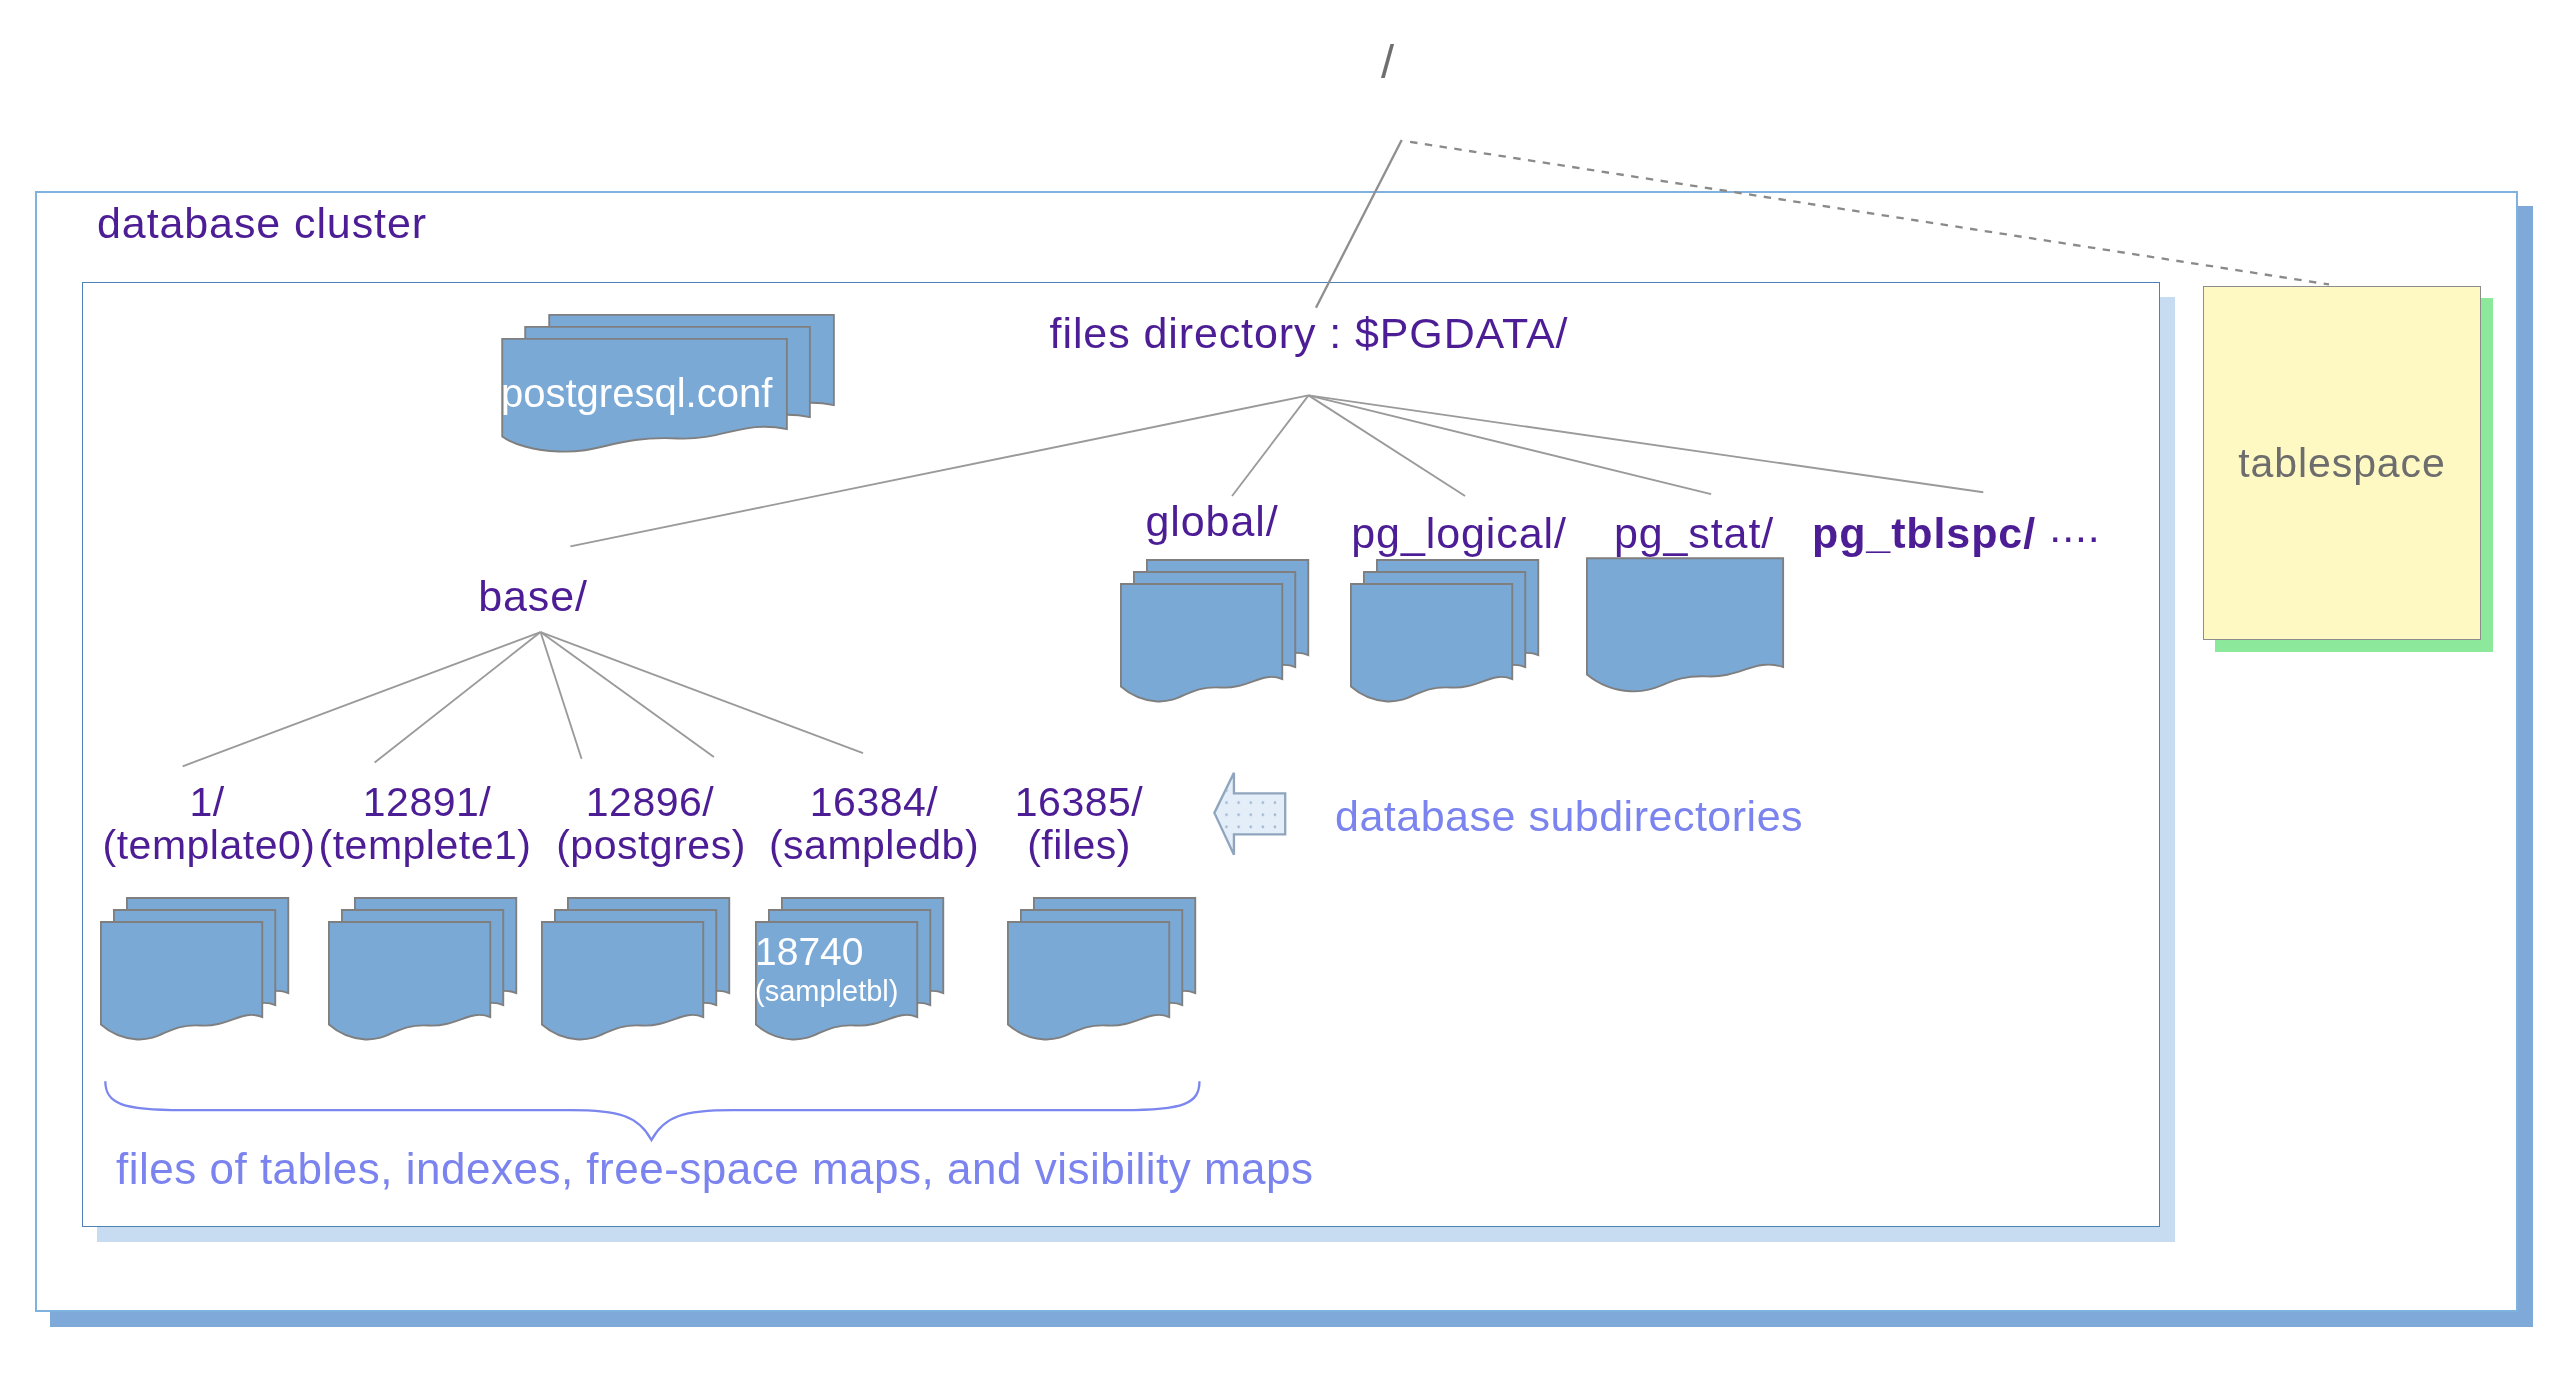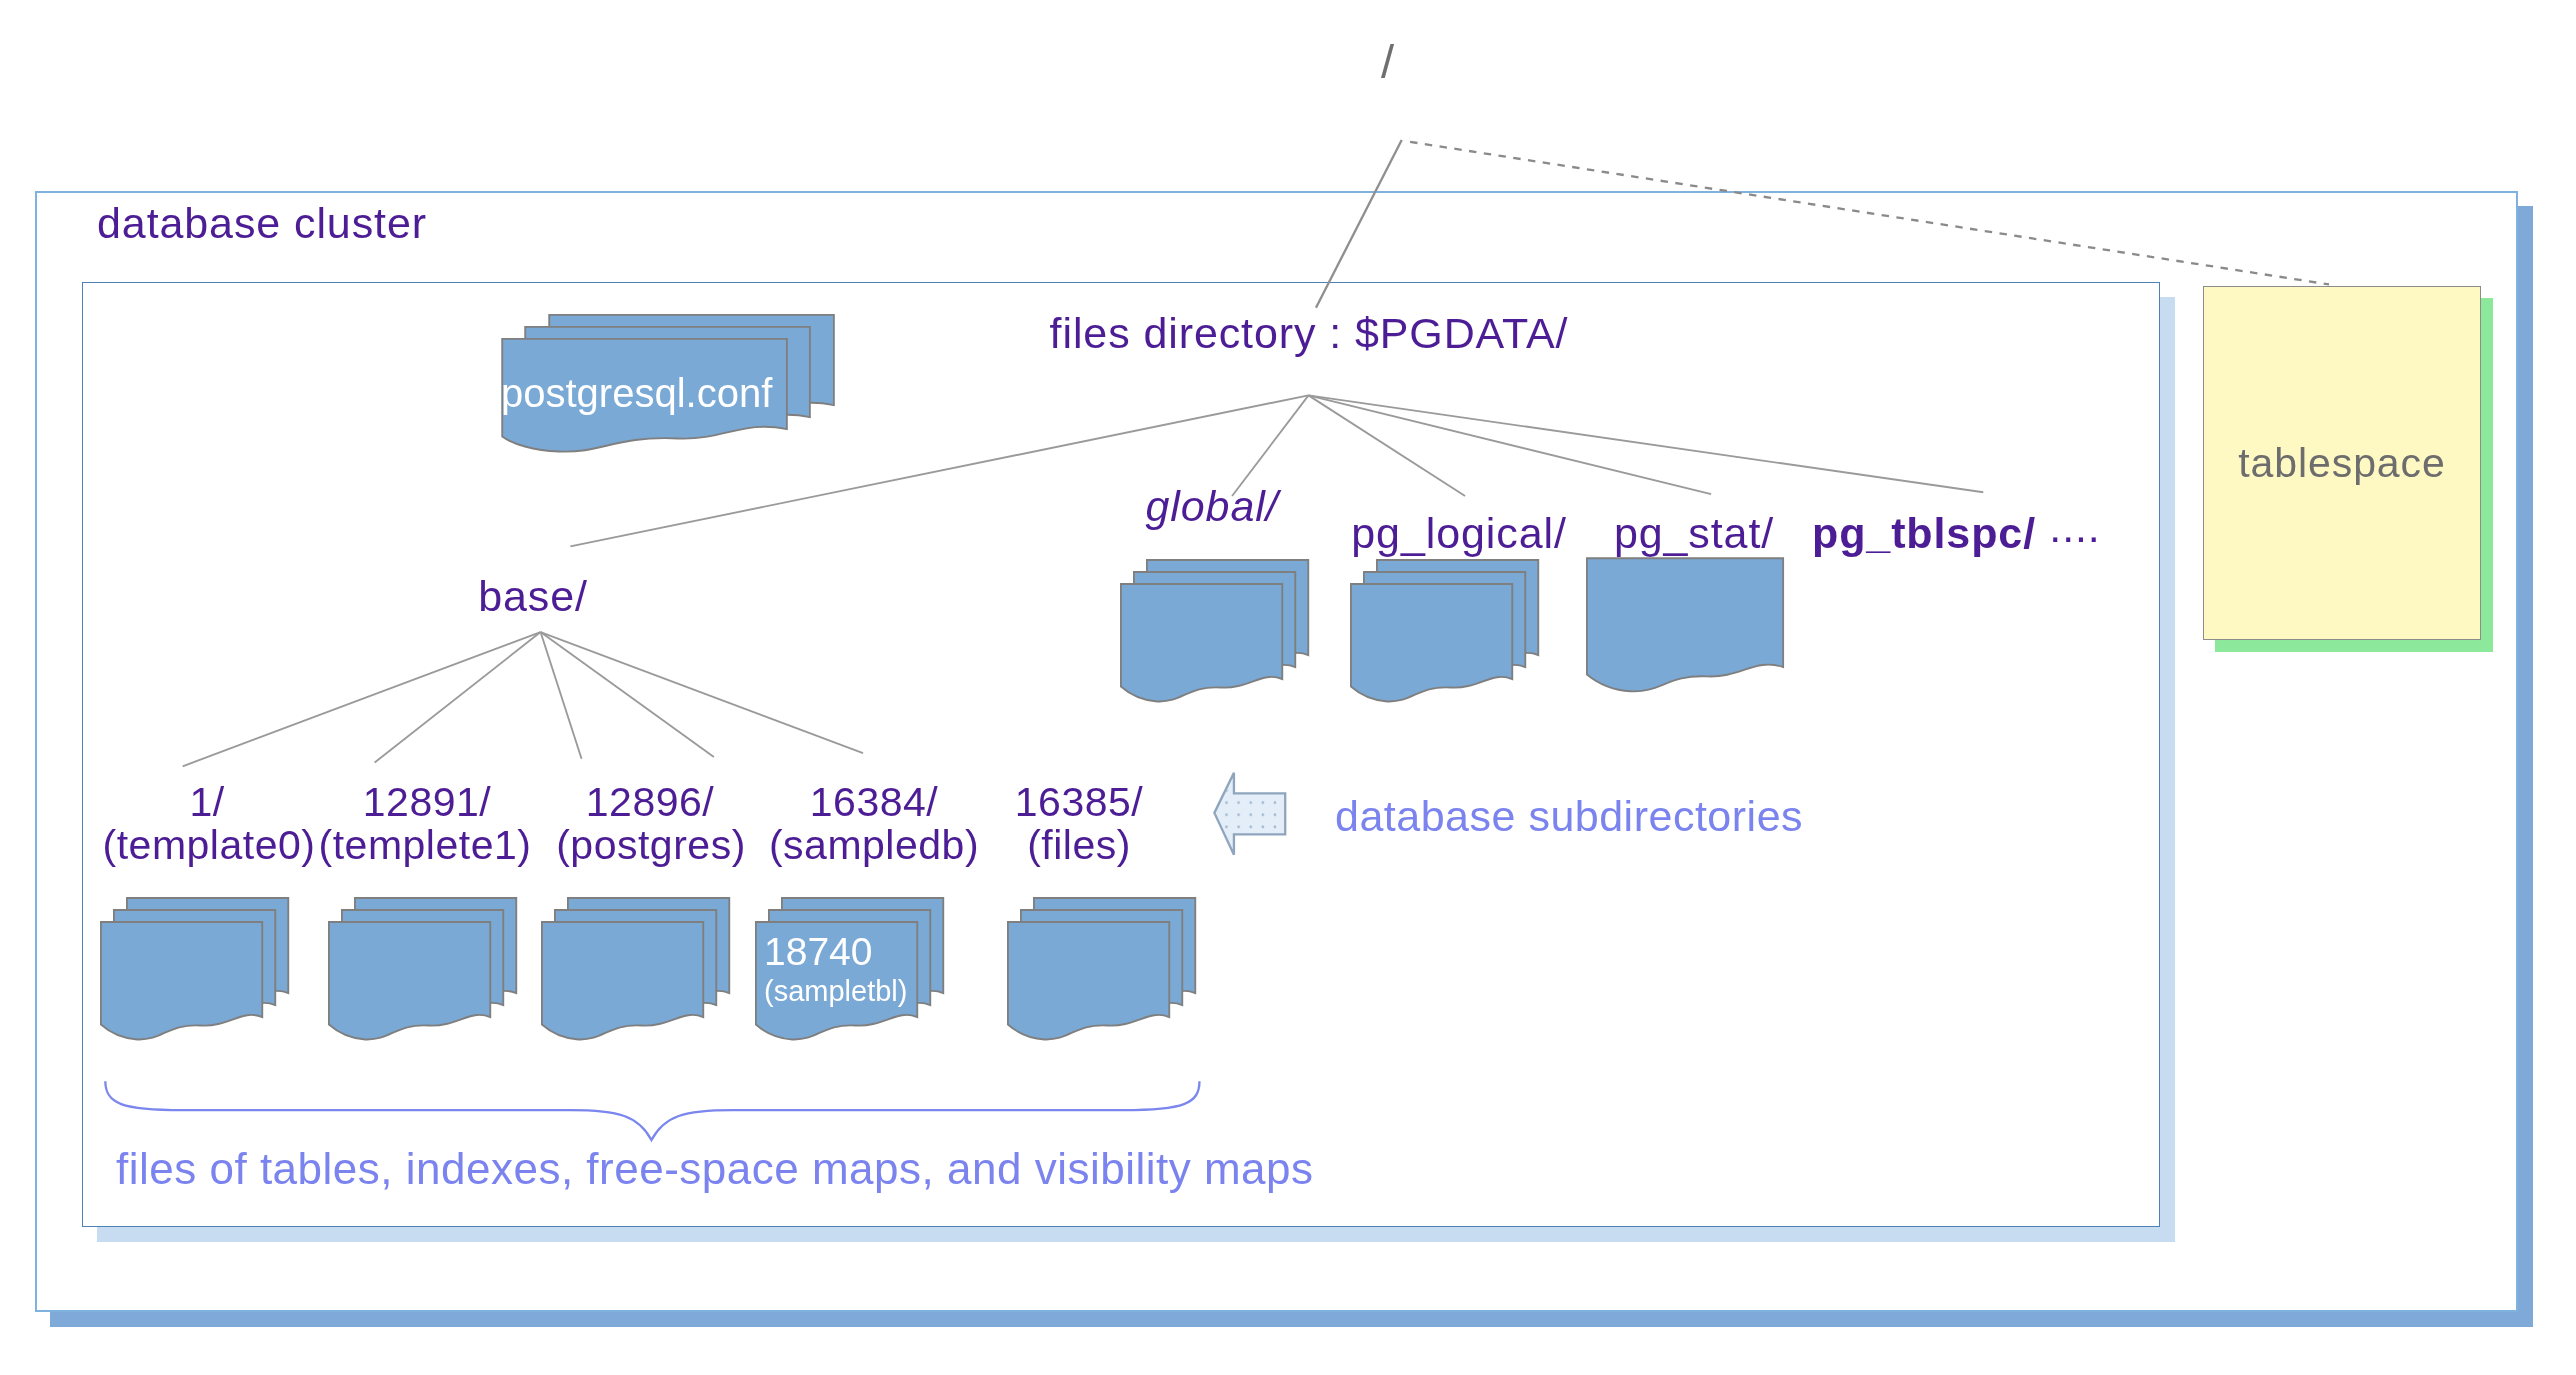--- a/index.html
+++ b/index.html
@@ -70,21 +70,21 @@
   <svg class="abs" style="left:23px;top:12px;" width="288" height="120" viewBox="0 0 309 129">
     <path d="M1,1 H307 V98 C260,88 240,110 190,108 C120,105 110,124 62,122 C35,121 12,114 1,106 Z" fill="#7aa9d6" stroke="#7f7f7f" stroke-width="2"></path>
   </svg>
   <svg class="abs" style="left:0;top:24px;" width="288" height="120" viewBox="0 0 309 129">
     <path d="M1,1 H307 V98 C260,88 240,110 190,108 C120,105 110,124 62,122 C35,121 12,114 1,106 Z" fill="#7aa9d6" stroke="#7f7f7f" stroke-width="2"></path>
   </svg>
   <div class="doc-text" style="left:0;top:56px;width:286px;font-size:40px;">postgresql.conf</div>
 </div>
 
 <div class="abs gray nowrap ctr t-dirlabel" style="left:533px;top:572px;">base/</div>
-<div class="abs gray nowrap ctr t-dirlabel" style="left:1212px;top:482px;font-style:italic;">global/</div>
+<div class="abs gray nowrap ctr t-dirlabel" style="left:1212px;top:497px;">global/</div>
 <div class="abs gray nowrap ctr t-dirlabel" style="left:1459px;top:509px;">pg_logical/</div>
 <div class="abs gray nowrap ctr t-dirlabel" style="left:1694px;top:509px;">pg_stat/</div>
 <div class="abs gray nowrap ctr t-dirlabel" style="left:1924px;top:509px;font-weight:bold;">pg_tblspc/</div>
 <div class="abs gray nowrap ctr t-dirlabel" style="left:2075px;top:503px;">....</div>
 
 <div class="stack3" style="left:1120px;top:559px;">
     <svg width="166" height="125" viewBox="0 0 178 134" style="left: 26px; top: 0px;">
       <path d="M1,1 H174 V103 C152,94 138,114 108,112 C72,110 68,128 40,127 C24,126 10,119 1,111 Z" fill="#7aa9d6" stroke="#7f7f7f" stroke-width="2"></path>
     </svg>
     <svg width="166" height="125" viewBox="0 0 178 134" style="left: 13px; top: 12px;">
@@ -170,21 +170,21 @@
       <path d="M1,1 H174 V103 C152,94 138,114 108,112 C72,110 68,128 40,127 C24,126 10,119 1,111 Z" fill="#7aa9d6" stroke="#7f7f7f" stroke-width="2"></path>
     </svg>
     <svg width="166" height="125" viewBox="0 0 178 134" style="left: 13px; top: 12px;">
       <path d="M1,1 H174 V103 C152,94 138,114 108,112 C72,110 68,128 40,127 C24,126 10,119 1,111 Z" fill="#7aa9d6" stroke="#7f7f7f" stroke-width="2"></path>
     </svg>
     <svg width="166" height="125" viewBox="0 0 178 134" style="left: 0px; top: 24px;">
       <path d="M1,1 H174 V103 C152,94 138,114 108,112 C72,110 68,128 40,127 C24,126 10,119 1,111 Z" fill="#7aa9d6" stroke="#7f7f7f" stroke-width="2"></path>
     </svg>
   </div>
 
-<div class="doc-text" style="left:755px;top:930px;width:141px;padding-left:9px;">
+<div class="doc-text" style="left:755px;top:930px;width:141px;">
   <div style="font-size:39px;">18740</div>
   <div style="font-size:29px;">(sampletbl)</div>
 </div>
 
 <div class="abs peri nowrap t-note" style="left:1335px;top:792px;">database subdirectories</div>
 <div class="abs peri nowrap t-note" style="left:116px;top:1144px;font-size:44px;">files of tables, indexes, free-space maps, and visibility maps</div>
 
 <svg class="overlay" width="2576" height="1376" viewBox="0 0 2764 1476">
   <defs>
     <pattern id="dots" width="13" height="13" patternUnits="userSpaceOnUse">

